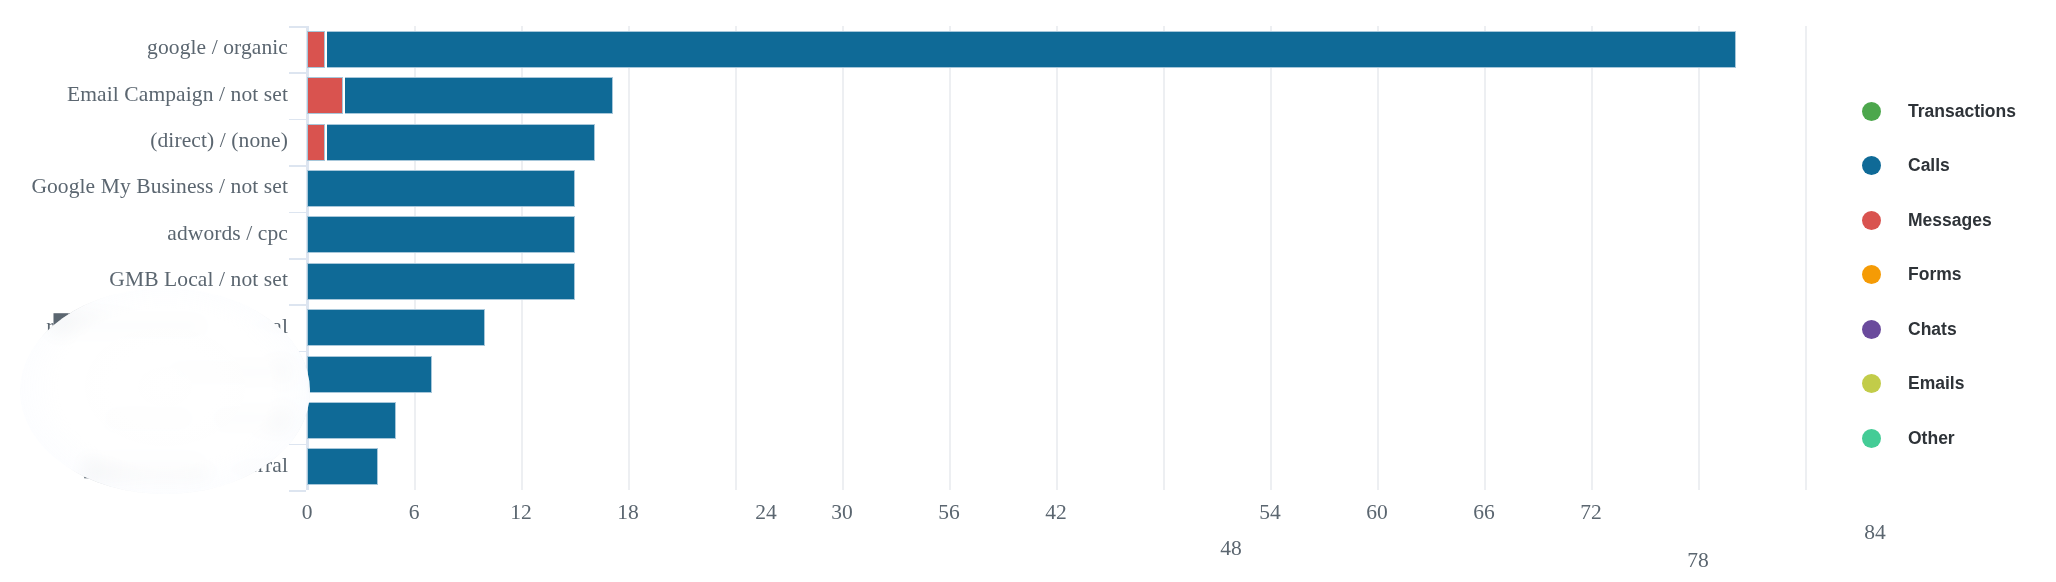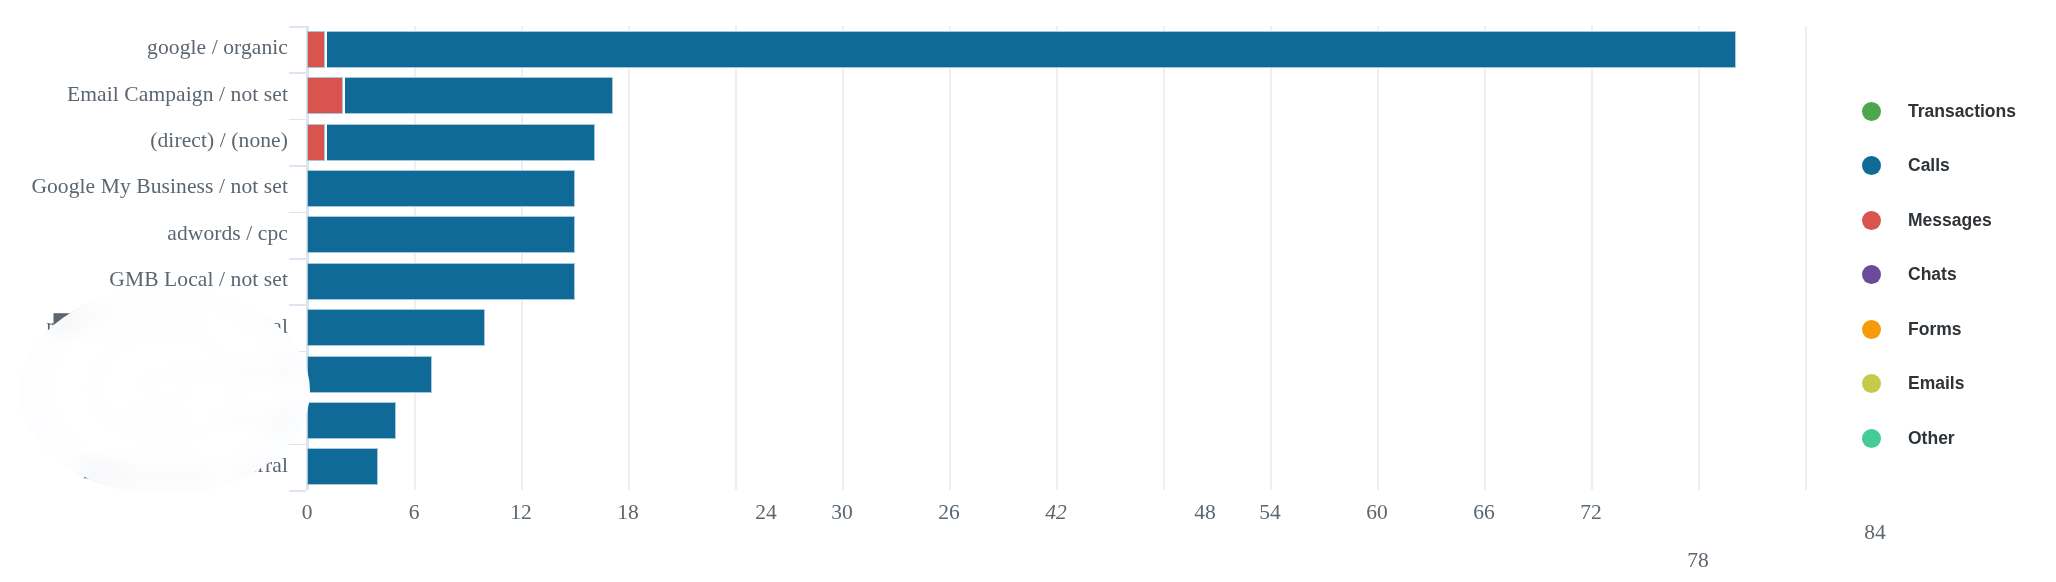--- a/index.html
+++ b/index.html
@@ -252,23 +252,23 @@
         </div>
       </div>
 
     <div class="xlabels" id="xlabels">
         <div class="xlabel" style="left: 307px;">0</div>
         <div class="xlabel" style="left: 414px;">6</div>
         <div class="xlabel" style="left: 521px;">12</div>
         <div class="xlabel" style="left: 628px;">18</div>
         <div class="xlabel" style="left: 766px;">24</div>
         <div class="xlabel" style="left: 842px;">30</div>
-        <div class="xlabel" style="left: 949px;">26</div>
-        <div class="xlabel" style="left: 1056px; font-style: italic;">42</div>
-        <div class="xlabel" style="left: 1205px;">48</div>
+        <div class="xlabel" style="left: 949px;">56</div>
+        <div class="xlabel" style="left: 1056px;">42</div>
+        <div class="xlabel" style="left: 1231px; margin-top: 36px;">48</div>
         <div class="xlabel" style="left: 1270px;">54</div>
         <div class="xlabel" style="left: 1377px;">60</div>
         <div class="xlabel" style="left: 1484px;">66</div>
         <div class="xlabel" style="left: 1591px;">72</div>
         <div class="xlabel" style="left: 1698px; margin-top: 48px;">78</div>
         <div class="xlabel" style="left: 1875px; margin-top: 20px;">84</div>
       </div>
 
     <div class="redact"></div>
   </div>
@@ -280,28 +280,28 @@
       </div>
       <div class="legend-item">
         <span class="legend-dot" style="background: rgb(15, 106, 151);"></span>
         <span class="legend-label">Calls</span>
       </div>
       <div class="legend-item">
         <span class="legend-dot" style="background: rgb(217, 83, 79);"></span>
         <span class="legend-label">Messages</span>
       </div>
       <div class="legend-item">
+        <span class="legend-dot" style="background: rgb(245, 155, 5);"></span>
+        <span class="legend-label">Forms</span>
+      </div>
+      <div class="legend-item">
         <span class="legend-dot" style="background: rgb(106, 74, 156);"></span>
         <span class="legend-label">Chats</span>
       </div>
       <div class="legend-item">
-        <span class="legend-dot" style="background: rgb(245, 155, 5);"></span>
-        <span class="legend-label">Forms</span>
-      </div>
-      <div class="legend-item">
         <span class="legend-dot" style="background: rgb(194, 204, 73);"></span>
         <span class="legend-label">Emails</span>
       </div>
       <div class="legend-item">
         <span class="legend-dot" style="background: rgb(68, 204, 150);"></span>
         <span class="legend-label">Other</span>
       </div>
     </div>
 
 </div>

